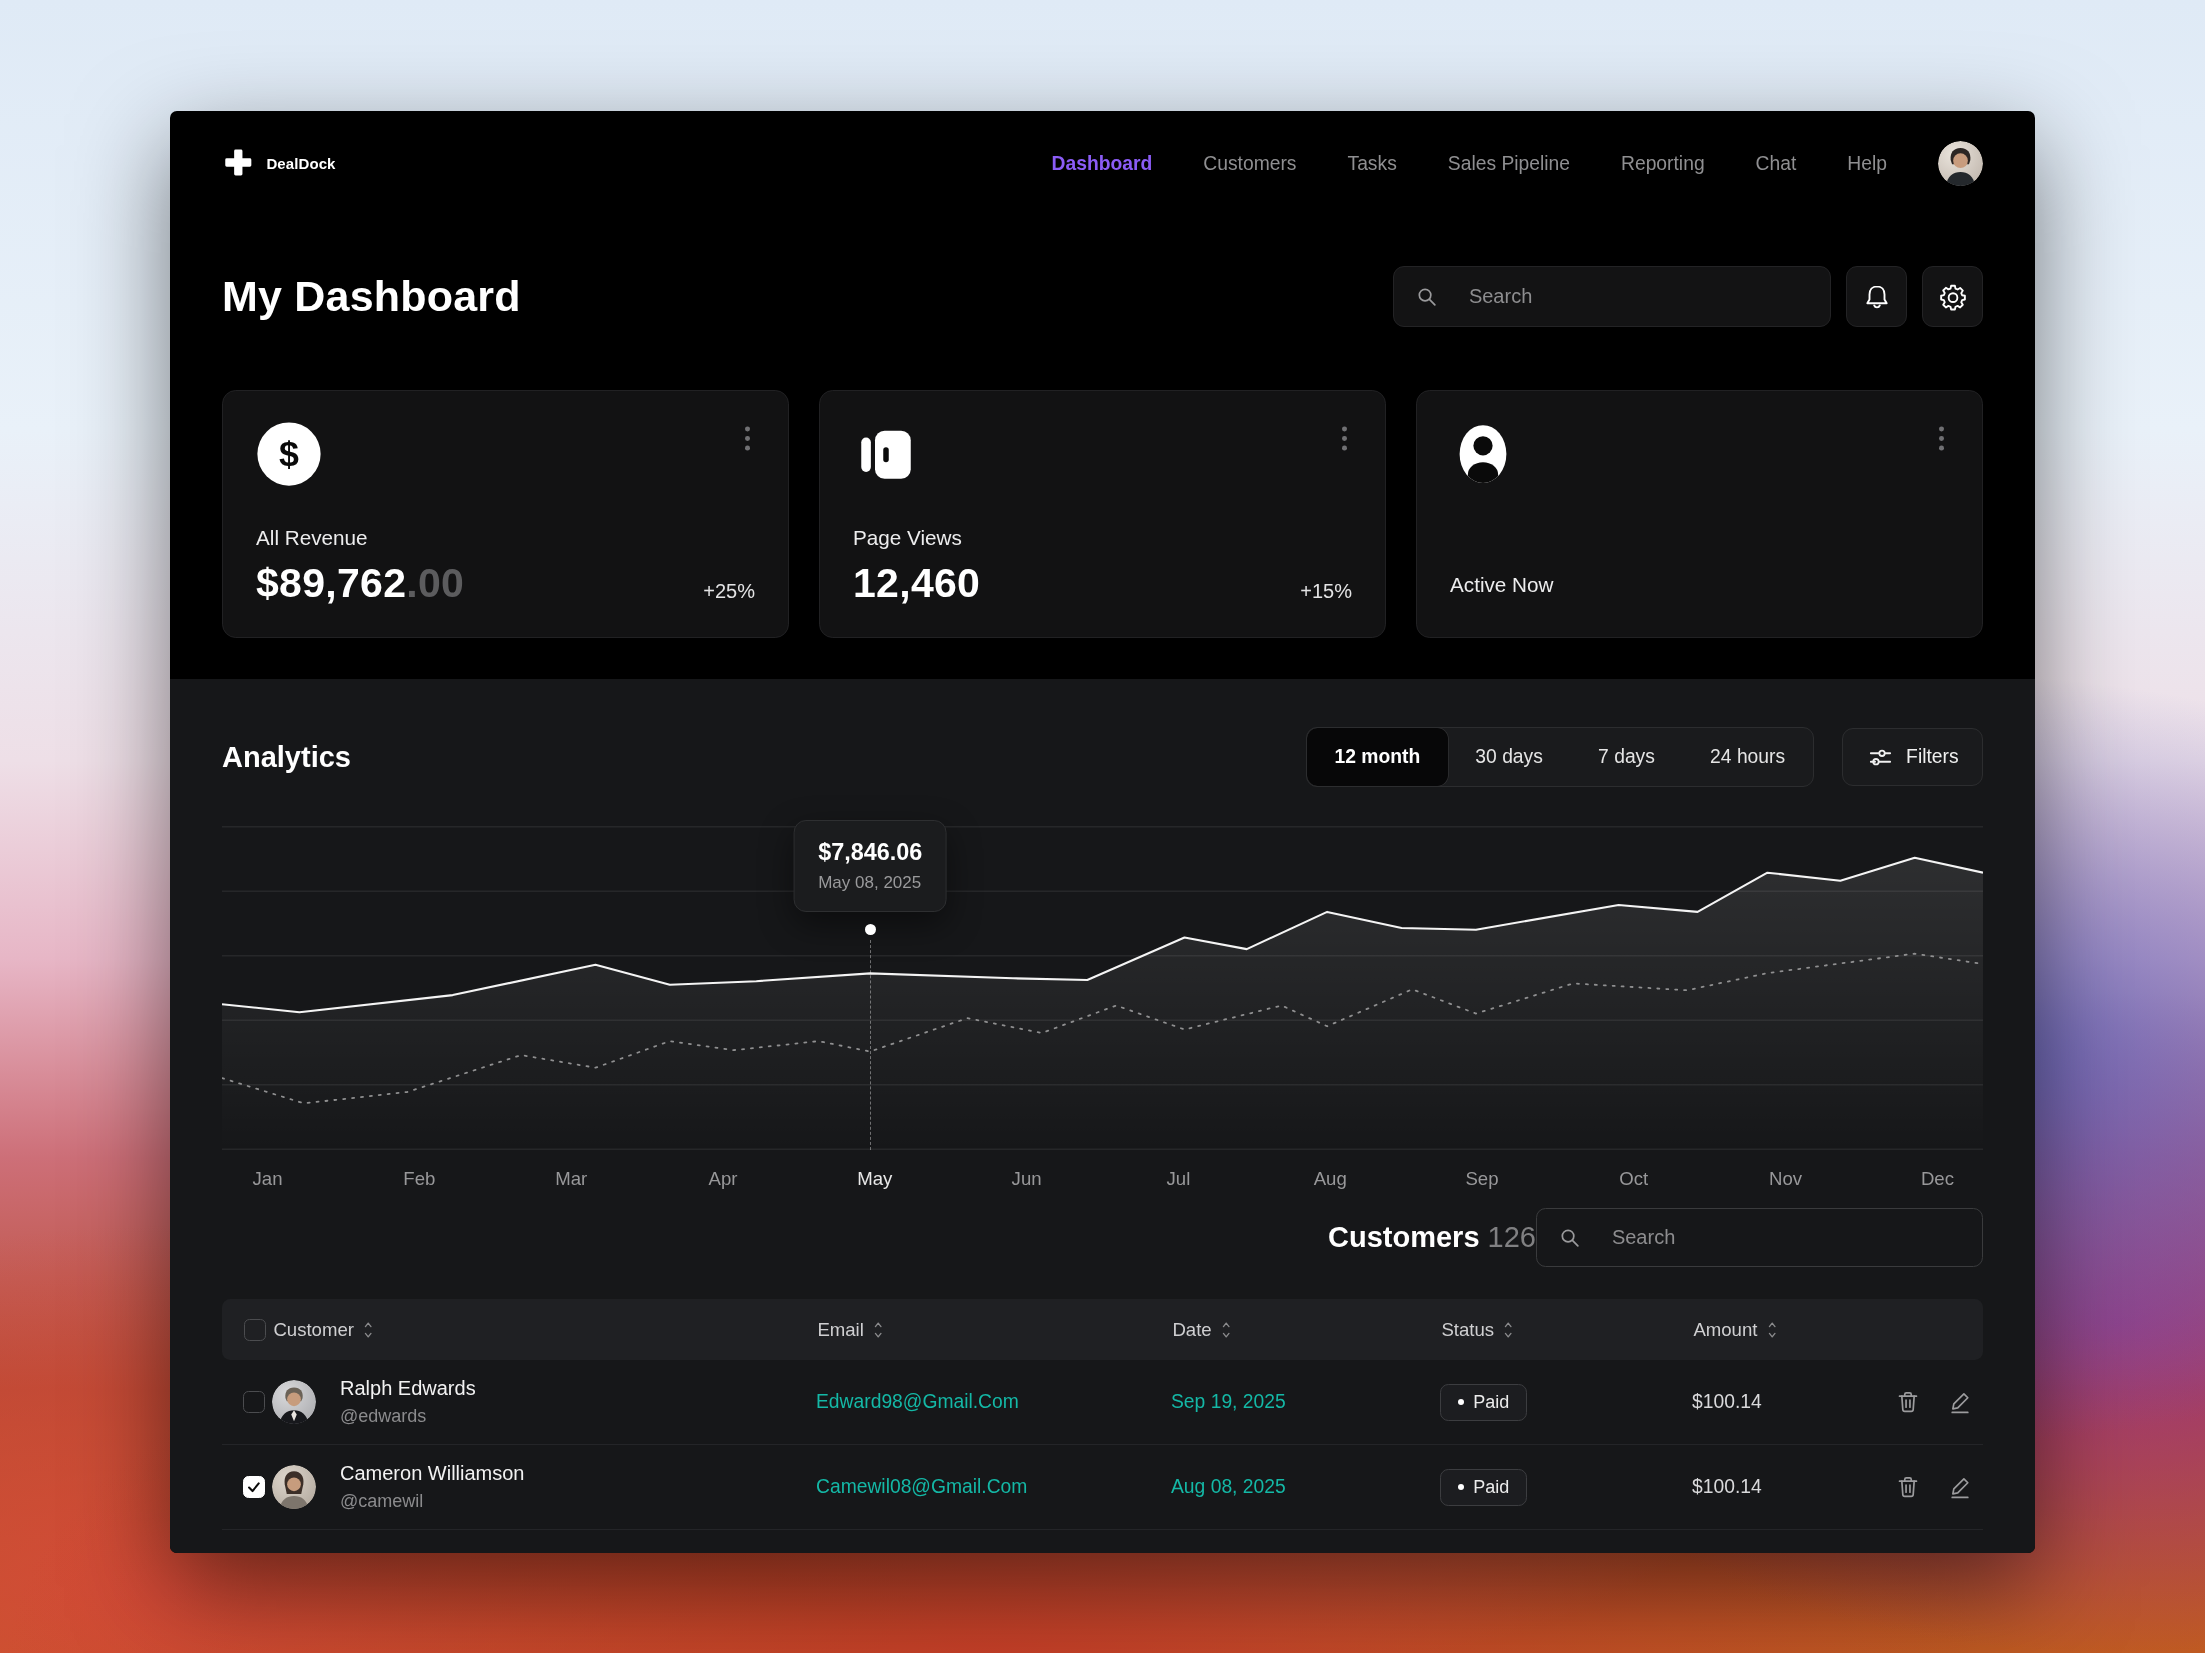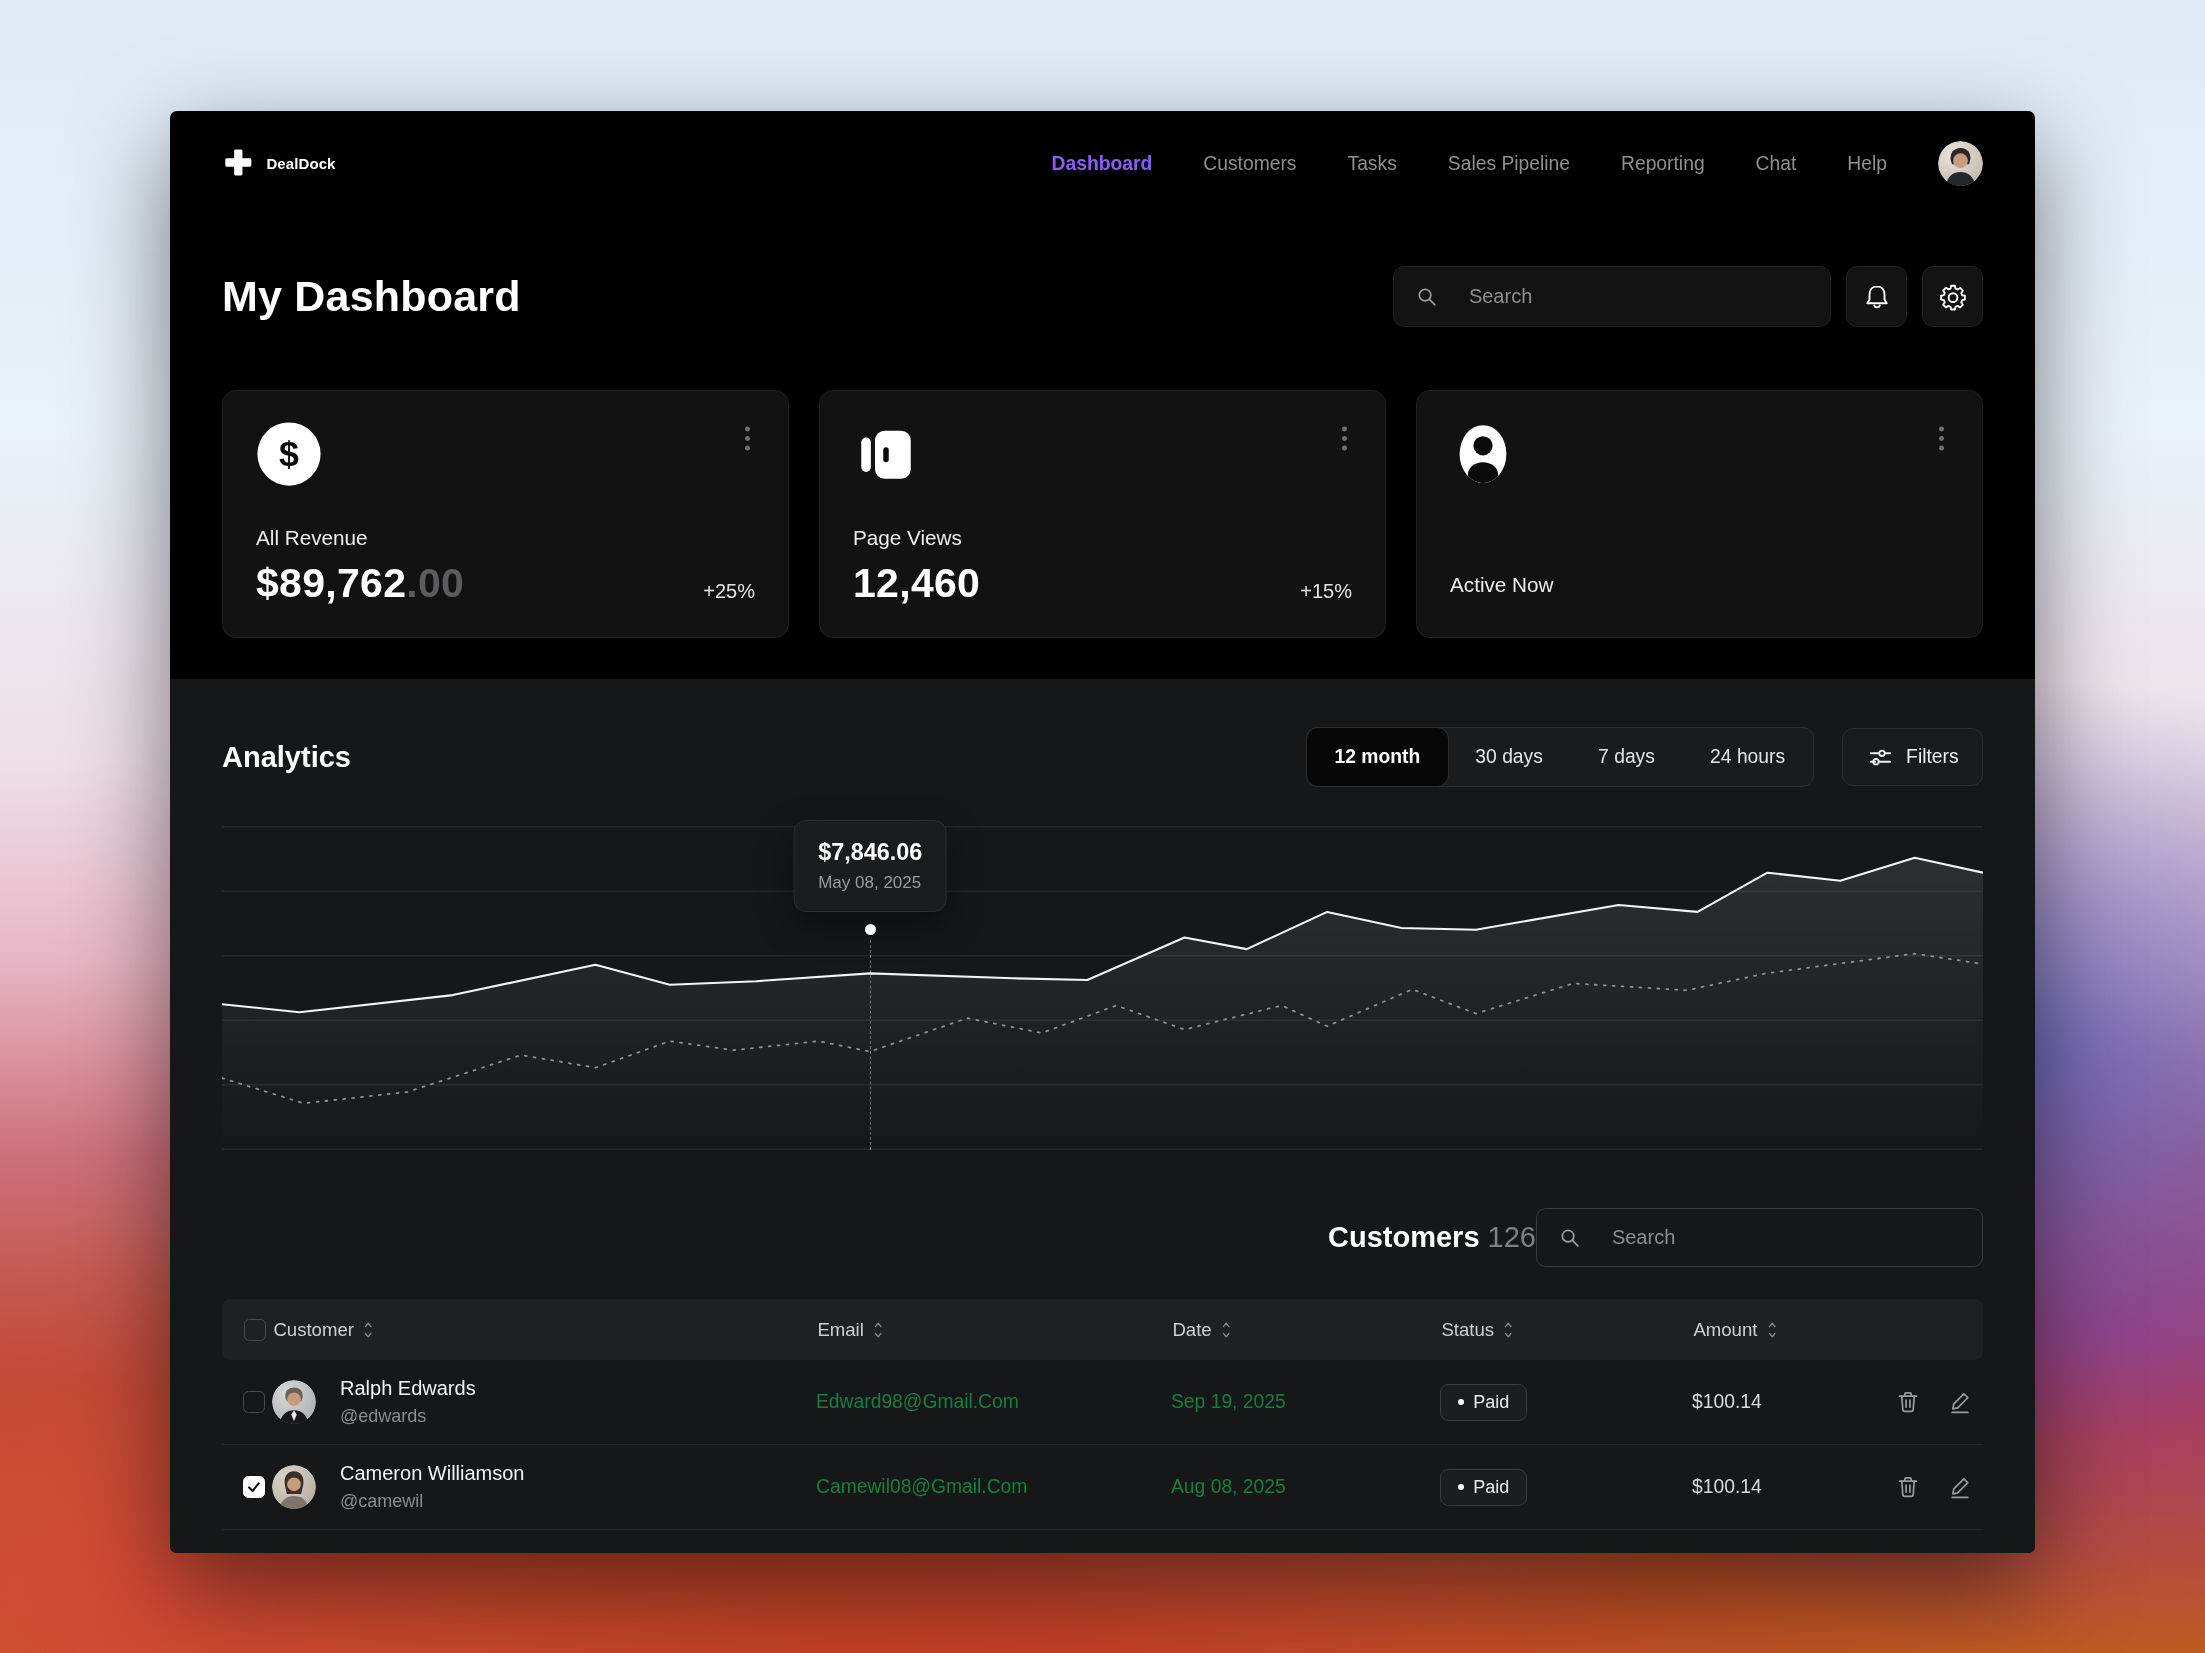--- a/index.html
+++ b/index.html
@@ -131,21 +131,21 @@
     display:flex; align-items:center; justify-content:center; cursor:pointer; background:transparent;
   }
   .checkbox svg{ width:13.8px; height:13.8px; display:none; }
   .checkbox.checked{ background:#fff; border-color:#fff; }
   .checkbox.checked svg{ display:block; }
   .cust-cell{ display:flex; align-items:center; gap:24px; }
   .row-avatar{ width:44px; height:44px; border-radius:50%; overflow:hidden; flex:0 0 auto; }
   .row-avatar svg{ width:100%; height:100%; display:block; }
   .cust-name{ font-size:20px; color:#f2f2f2; font-weight:500; }
   .cust-handle{ font-size:18px; color:#8b8b8d; margin-top:6.9px; }
-  .cell-dim{ font-size:19.3px; color:#15803d; }
+  .cell-dim{ font-size:19.3px; color:#14b8a6; }
   .amount{ font-size:19.3px; color:#d9d9db; }
   .status-pill{
     display:inline-flex; align-items:center; gap:9.6px; height:37px; padding:0 16.5px;
     border:0.7px solid #3c3d40; border-radius:8.3px; background:#1c1d20;
   }
   .status-dot{ width:6.2px; height:6.2px; border-radius:50%; background:#fff; }
   .status-text{ font-size:18px; color:#ececec; }
   .actions{ display:flex; align-items:center; gap:26px; padding-left:11px; }
   .actions svg{ width:26px; height:26px; cursor:pointer; }
 </style>
@@ -320,20 +320,34 @@
           <polyline id="line-cur" class="cur" points="0.0,258.5 112.6,270.3 335.4,245.3 542.9,201.2 651.0,230.3 776.8,225.1 942.3,213.8 1149.8,220.9 1257.9,223.3 1399.2,161.7 1489.7,178.6 1606.6,124.6 1714.8,148.0 1822.9,150.4 2030.3,114.7 2145.1,124.6 2246.6,67.7 2352.6,79.4 2460.7,46.1 2560.0,67.7"></polyline>
         </svg>
         <div class="anchor" id="tt-anchor" style="left: 36.8103%;">
           <div class="tooltip" id="tooltip" style="bottom: 238px;">
             <div class="tt-val">$7,846.06</div>
             <div class="tt-date">May 08, 2025</div>
           </div>
           <div class="tt-dot" id="tt-dot" style="top: 98px;"></div>
           <div class="tt-line" id="tt-line" style="top: 114px; height: 210px;"></div>
         </div>
+        <div class="months" id="months">
+          <span style="left: 2.58621%;">Jan</span>
+          <span style="left: 11.2069%;">Feb</span>
+          <span style="left: 19.8276%;">Mar</span>
+          <span style="left: 28.4483%;">Apr</span>
+          <span class="hl" style="left: 37.069%;">May</span>
+          <span style="left: 45.6897%;">Jun</span>
+          <span style="left: 54.3103%;">Jul</span>
+          <span style="left: 62.931%;">Aug</span>
+          <span style="left: 71.5517%;">Sep</span>
+          <span style="left: 80.1724%;">Oct</span>
+          <span style="left: 88.7931%;">Nov</span>
+          <span style="left: 97.4138%;">Dec</span>
+        </div>
       </div>
 
       <div class="customers-head">
         <h2 class="customers-title">
           <span>Customers</span>
           <span class="customers-count">126</span>
         </h2>
         <div class="searchbox outline">
           <svg viewBox="0 0 48 48">
             <g stroke="#9a9a9c" stroke-width="3" fill="none" stroke-linecap="round">

